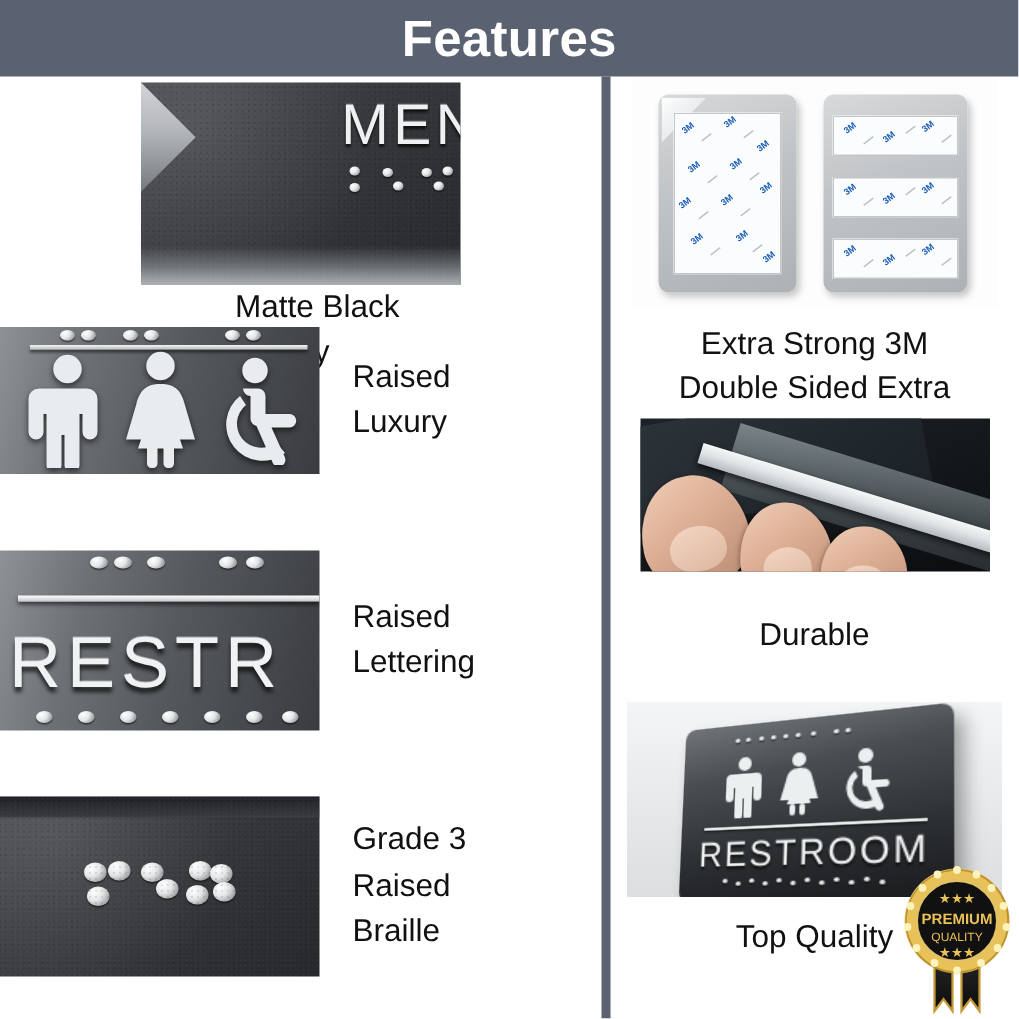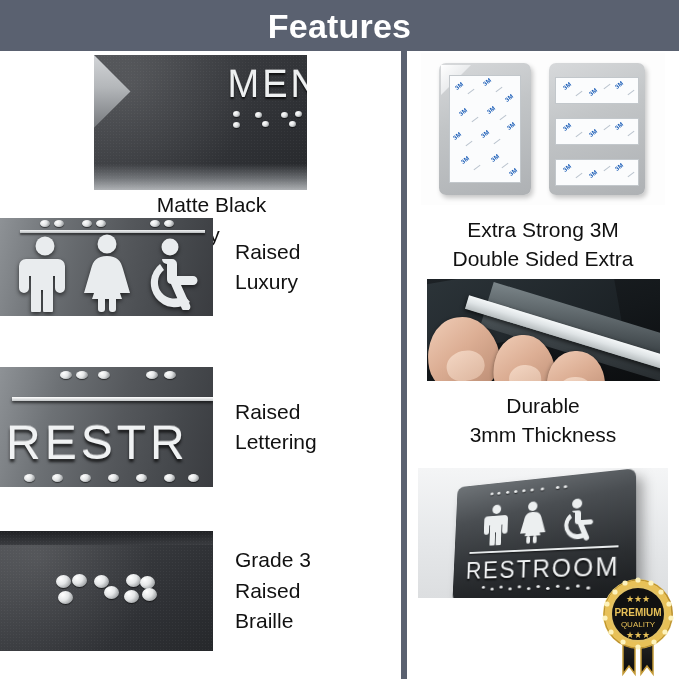--- a/index.html
+++ b/index.html
@@ -531,23 +531,22 @@
       <div class="finger" id="finger1">
           <div class="nail"></div>
         </div>
       <div class="finger" id="finger2">
           <div class="nail"></div>
         </div>
       <div class="finger" id="finger3">
           <div class="nail"></div>
         </div>
     </div>
-    <div class="right-caption" style="margin-top:10px;">
+    <div class="right-caption" style="margin-top:28px;">
       <div>Durable</div>
-      <div>3mm Thickness</div>
     </div>
   </div>
 
   <div class="right-block" style="top:417px;">
     <div id="product-photo">
       <div id="product-sign">
         <div class="sign-top-braille">
           <div class="dot" style="left:0px;  top:1px; width:4px;height:3px;"></div>
           <div class="dot" style="left:8px;  top:1px; width:4px;height:3px;"></div>
           <div class="dot" style="left:18px; top:1px; width:4px;height:3px;"></div>
@@ -582,20 +581,23 @@
           <div class="dot" style="left:50px; top:3px; width:4px;height:3px;"></div>
           <div class="dot" style="left:60px; top:1px; width:4px;height:3px;"></div>
           <div class="dot" style="left:70px; top:3px; width:4px;height:3px;"></div>
           <div class="dot" style="left:80px; top:1px; width:4px;height:3px;"></div>
           <div class="dot" style="left:90px; top:3px; width:4px;height:3px;"></div>
           <div class="dot" style="left:100px;top:1px; width:4px;height:3px;"></div>
           <div class="dot" style="left:110px;top:3px; width:4px;height:3px;"></div>
         </div>
       </div>
     </div>
+    <div class="right-caption" style="margin-top:12px;">
+      <div>Top Quality</div>
+    </div>
   </div>
 </div>
 
 <svg id="premium-badge" viewBox="0 0 78 104">
   <defs>
     <linearGradient id="goldgrad" x1="0" y1="0" x2="1" y2="1">
       <stop offset="0%" stop-color="#fdf0a8"></stop>
       <stop offset="35%" stop-color="#e0b646"></stop>
       <stop offset="65%" stop-color="#b9892a"></stop>
       <stop offset="100%" stop-color="#f5de8c"></stop>

